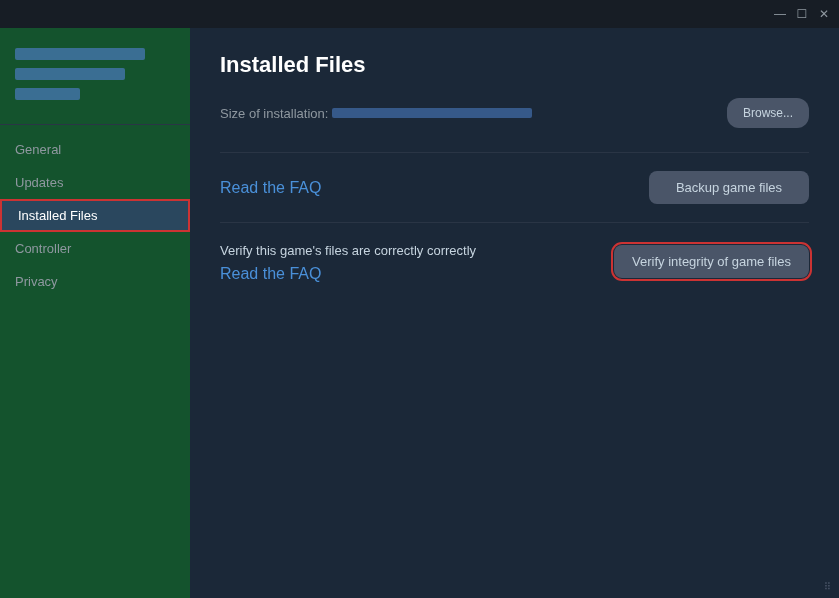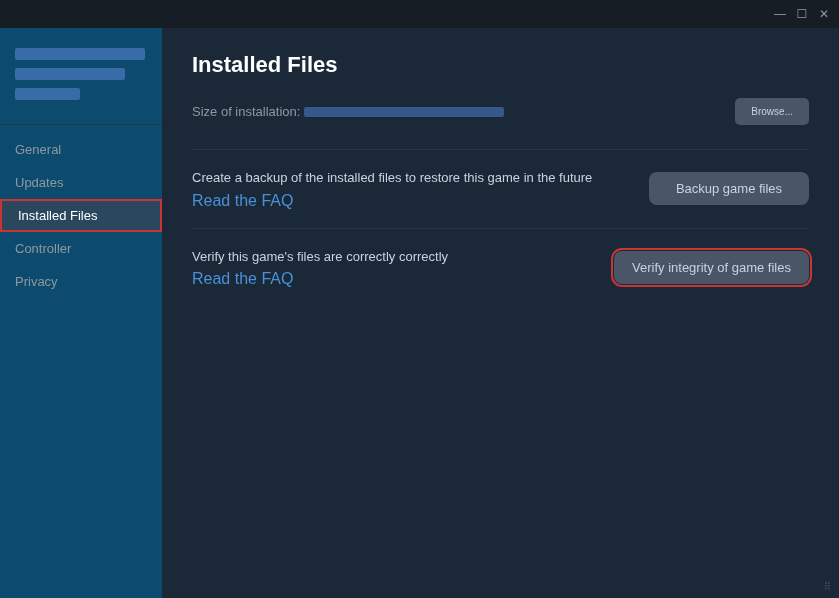--- a/index.html
+++ b/index.html
@@ -42,22 +42,22 @@
 
     
     .app-body {
       display: flex;
       flex: 1;
       overflow: hidden;
     }
 
     
     .sidebar {
-      width: 162px;
-      background: #0c4a6e;
+      width: 190px;
+      background: #14532d;
       flex-shrink: 0;
       display: flex;
       flex-direction: column;
       padding-top: 10px;
     }
 
     .sidebar-game-info {
       padding: 10px 15px 16px 15px;
       border-bottom: 1px solid #2a3545;
     }
@@ -124,23 +124,23 @@
       border-radius: 2px;
       opacity: 0.6;
       display: inline-block;
     }
 
     .browse-btn {
       background: #4a5568;
       border: none;
       color: #c6d4df;
       padding: 8px 16px;
-      font-size: 10px;
-      cursor: pointer;
-      border-radius: 5px;
+      font-size: 12px;
+      cursor: pointer;
+      border-radius: 12px;
     }
 
     
     .action-row {
       display: flex;
       align-items: center;
       justify-content: space-between;
       padding: 18px 0;
       border-top: 1px solid #2a3545;
     }
@@ -228,21 +228,20 @@
     <div class="install-size-row">
       <div class="install-size-label">
         <span>Size of installation:</span>
         <span class="install-size-value"></span>
       </div>
       <button class="browse-btn">Browse...</button>
     </div>
 
     <div class="action-row">
       <div class="action-info">
-        <p class="action-description">Create a backup of the installed files to restore this game in the future</p>
         <a class="action-faq" href="#">Read the FAQ</a>
       </div>
       <button class="action-btn">Backup game files</button>
     </div>
 
     <div class="action-row">
       <div class="action-info">
         <p class="action-description">Verify this game's files are correctly correctly</p>
         <a class="action-faq" href="#">Read the FAQ</a>
       </div>

